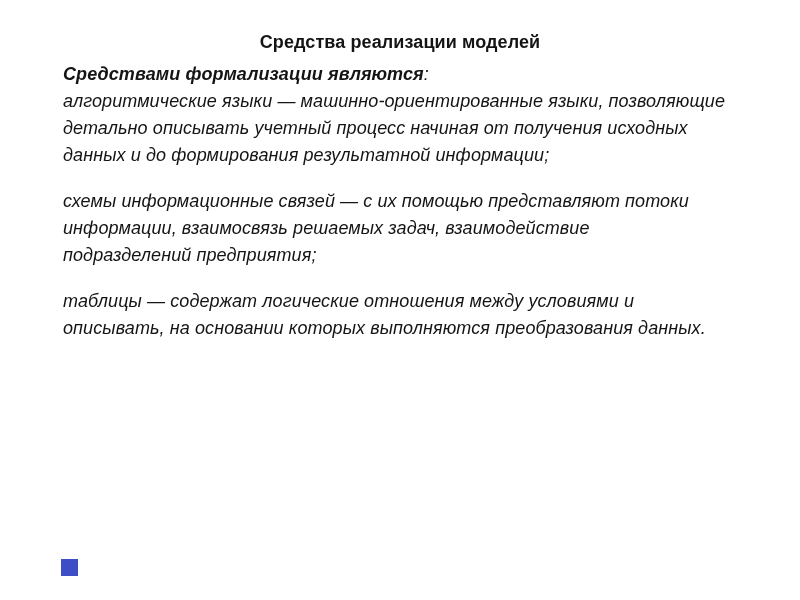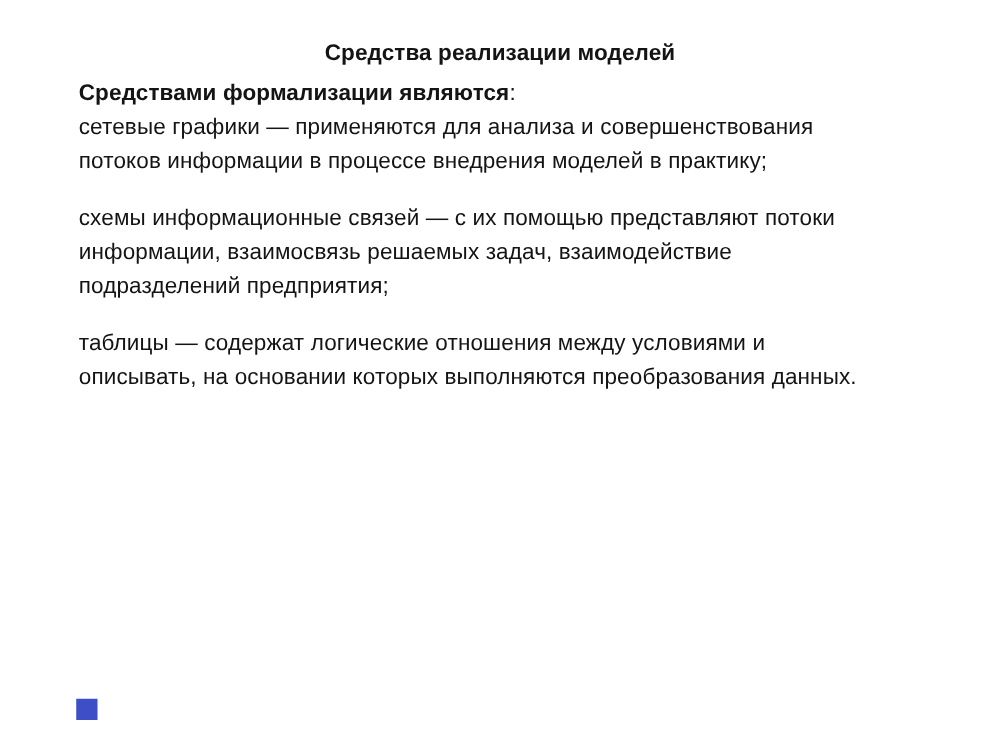--- a/index.html
+++ b/index.html
@@ -29,20 +29,21 @@
     top: 61px;
     left: 63px;
     right: 25px;
     font-size: 18px;
     line-height: 27px;
     letter-spacing: 0.1px;
   }
   .body-text p {
     white-space: pre-line;
     margin: 0 0 19px 0;
+    font-style: italic;
   }
   .body-text p.intro-line {
     margin: 0;
   }
   .body-text .intro-bold {
     font-weight: bold;
   }
   .deco-square {
     position: absolute;
     left: 61px;
@@ -56,24 +57,25 @@
 <body>
 
 <div class="slide">
 
   <div class="slide-title">Средства реализации моделей</div>
 
   <div class="body-text">
 
     <p class="intro-line"><span class="intro-bold">Средствами формализации являются</span><span>:</span></p>
 
+    <p>алгоритмические языки — машинно-ориентированные языки, позволяющие
+детально описывать учетный процесс начиная от получения исходных
+данных и до формирования результатной информации;</p>
 
 
-    <p>сетевые графики — применяются для анализа и совершенствования
-потоков информации в процессе внедрения моделей в практику;</p>
 
     <p>схемы информационные связей — с их помощью представляют потоки
 информации, взаимосвязь решаемых задач, взаимодействие
 подразделений предприятия;</p>
 
     <p>таблицы — содержат логические отношения между условиями и
 описывать, на основании которых выполняются преобразования данных.</p>
 
   </div>
 

